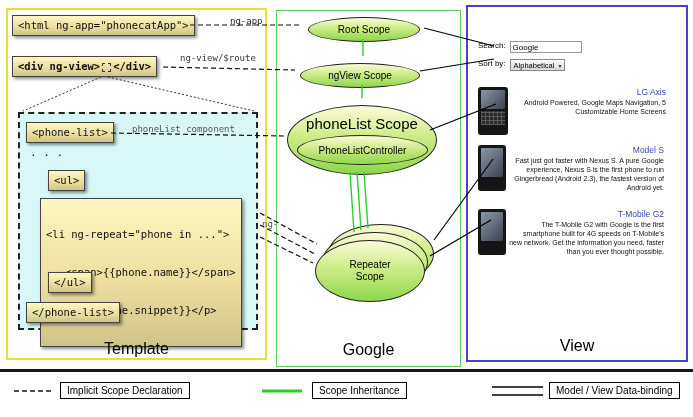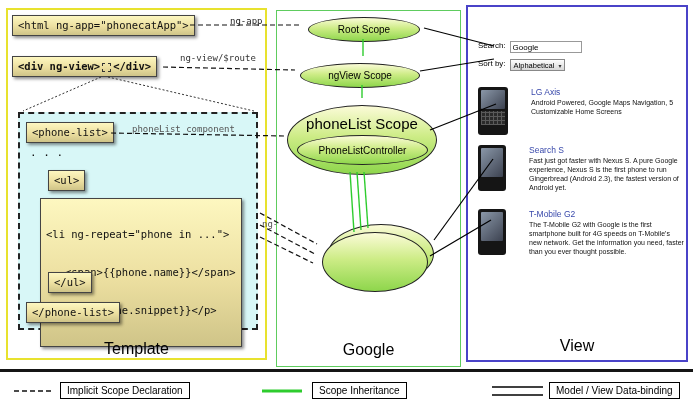--- a/index.html
+++ b/index.html
@@ -36,21 +36,21 @@
   .rep-text { display:inline-block; width:62px; line-height:1.25; }
 
   .vp-row { position:absolute; display:flex; align-items:flex-start; gap:4px; }
   .vp-label { font-size:8px; color:#000; }
   .vp-input { width:72px; height:12px; border:1px solid #999; background:#fff; font-size:8px;
     font-family:"Liberation Sans",sans-serif; padding:0 2px; }
   .vp-select { display:flex; align-items:center; gap:4px; border:1px solid #888; height:12px;
     background:linear-gradient(#fdfdfd,#d8d8d8); font-size:7.5px; padding:0 3px; }
   .dd-arrow { font-size:6px; color:#333; }
 
-  .phone-row { position:absolute; left:10px; width:202px; display:flex; gap:23px; }
+  .phone-row { position:absolute; left:10px; width:202px; display:flex; gap:3px;text-align:right; }
   .phone-img { flex:none; width:28px; height:46px; background:#151515; border-radius:3px; padding:3px; }
   .phone-img.lg { width:30px; height:48px; }
   .phone-screen { height:60%; background:linear-gradient(135deg,#8a97a8,#3c4250); border-radius:1px; }
   .phone-img.lg .phone-screen { height:45%; }
   .phone-kb { margin-top:2px; height:14px; background-color:#2a2a2a;
     background-image:repeating-linear-gradient(0deg,#5a5a5a 0 1px,transparent 1px 4px),
                      repeating-linear-gradient(90deg,#5a5a5a 0 1px,transparent 1px 4px); }
   .phone-name { color:var(--link-blue,#3949ab); font-size:8.5px; margin-bottom:2px; }
   .phone-desc { font-size:7px; line-height:1.28; color:#111; width:155px; }
 
@@ -103,20 +103,23 @@
     <div class="ellipse" style="left:31px;top:6px;width:112px;height:25px;">Root Scope</div>
     <div class="ellipse" style="left:23px;top:52px;width:120px;height:25px;">ngView Scope</div>
 
     <div class="ellipse big" style="left:10px;top:94px;width:150px;height:70px;">
       <div class="big-label">phoneList Scope</div>
       <div class="ellipse" style="left:9px;top:29px;width:131px;height:30px;">PhoneListController</div>
     </div>
 
     <div class="ellipse" style="left:51px;top:213px;width:106px;height:60px;"></div>
     <div class="ellipse" style="left:45px;top:221px;width:106px;height:60px;"></div>
+    <div class="ellipse" style="left:38px;top:229px;width:110px;height:62px;">
+        <span class="rep-text">Repeater Scope</span>
+      </div>
 
     <div class="panel-label" style="top:330px;">Google</div>
   </div>
 
   <div class="panel" id="view-panel">
     <div class="vp-row" style="left:10px;top:34px;">
       <span class="vp-label">Search:</span>
       <input class="vp-input" value="Google" style="">
     </div>
     <div class="vp-row" style="left:10px;top:52px;">
@@ -136,21 +139,21 @@
         <div class="phone-name">LG Axis</div>
         <div class="phone-desc">Android Powered, Google Maps Navigation, 5 Customizable Home Screens</div>
       </div>
     </div>
 
     <div class="phone-row" style="top:138px;">
       <div class="phone-img">
           <div class="phone-screen" style="height:72%;"></div>
         </div>
       <div class="phone-text">
-        <div class="phone-name">Search S</div>
+        <div class="phone-name">Model S</div>
         <div class="phone-desc">Fast just got faster with Nexus S. A pure Google experience, Nexus S is the first phone to run Gingerbread (Android 2.3), the fastest version of Android yet.</div>
       </div>
     </div>
 
     <div class="phone-row" style="top:202px;">
       <div class="phone-img">
           <div class="phone-screen" style="height:72%;"></div>
         </div>
       <div class="phone-text">
         <div class="phone-name">T-Mobile G2</div>

